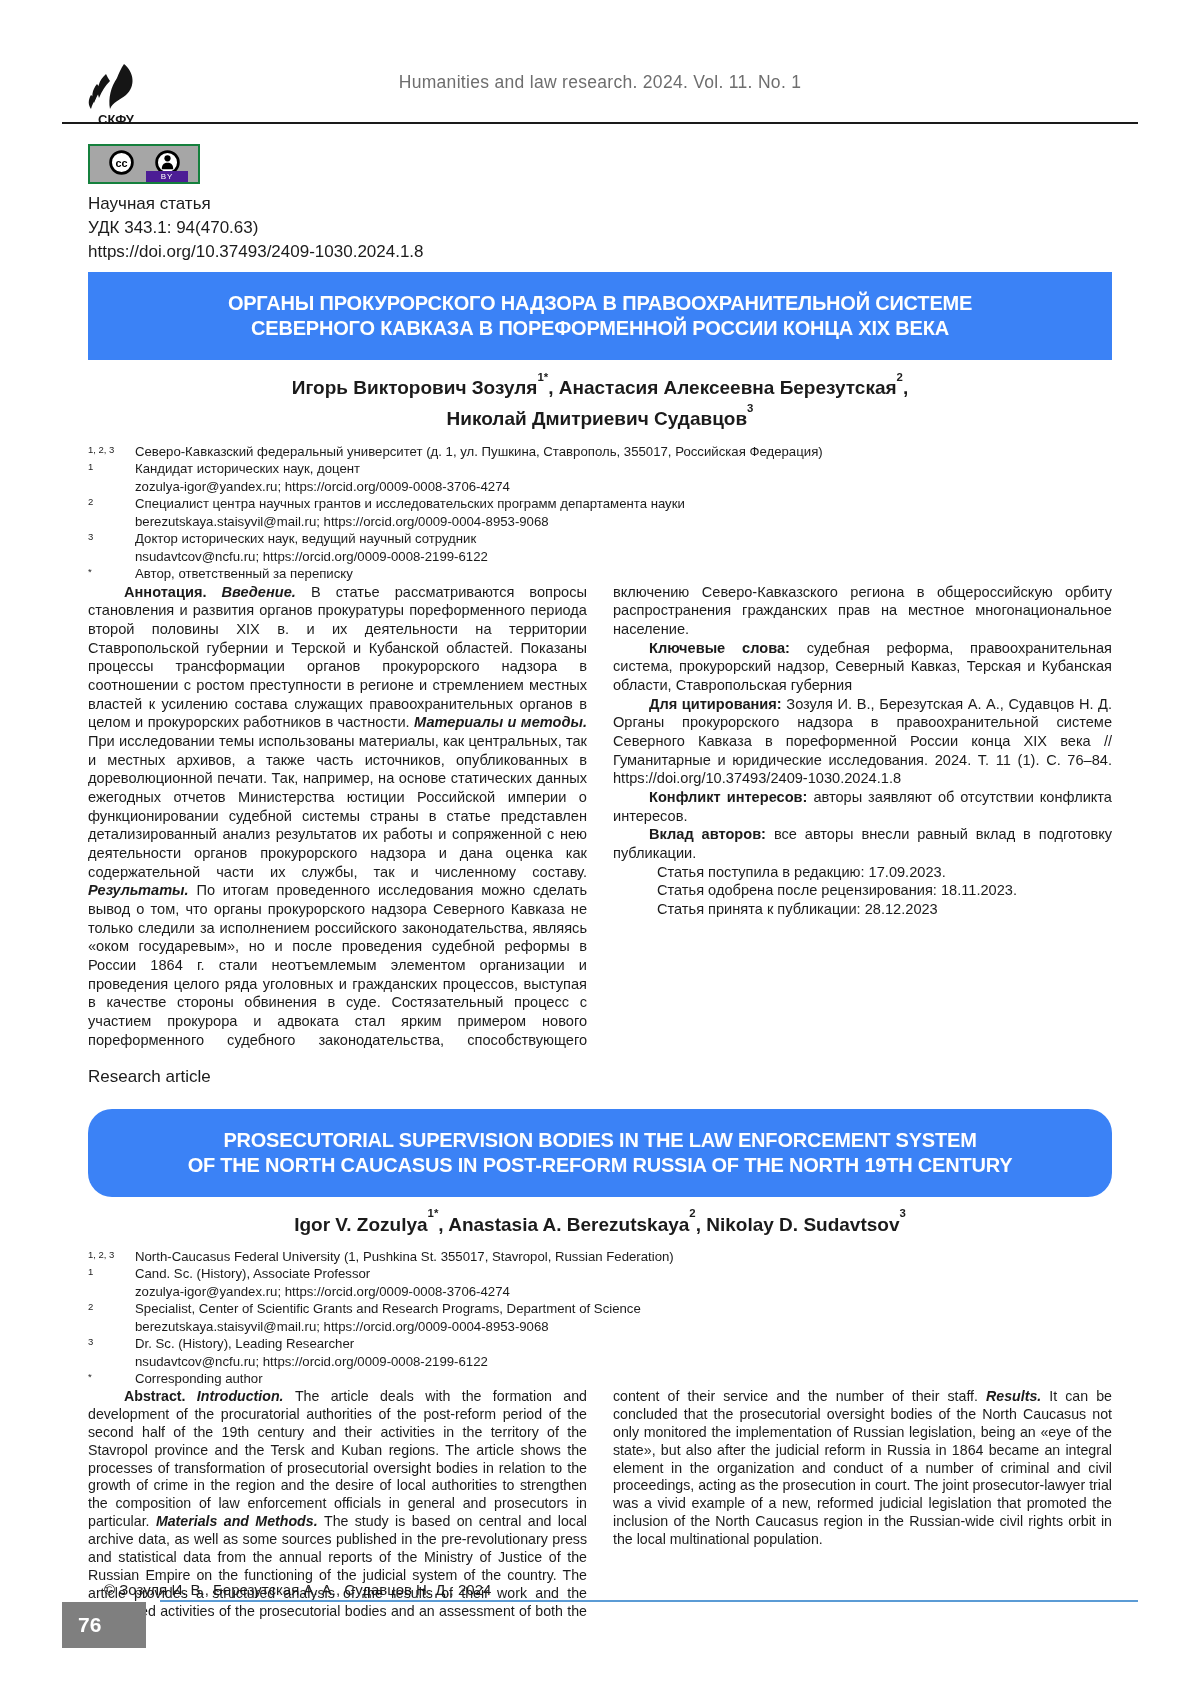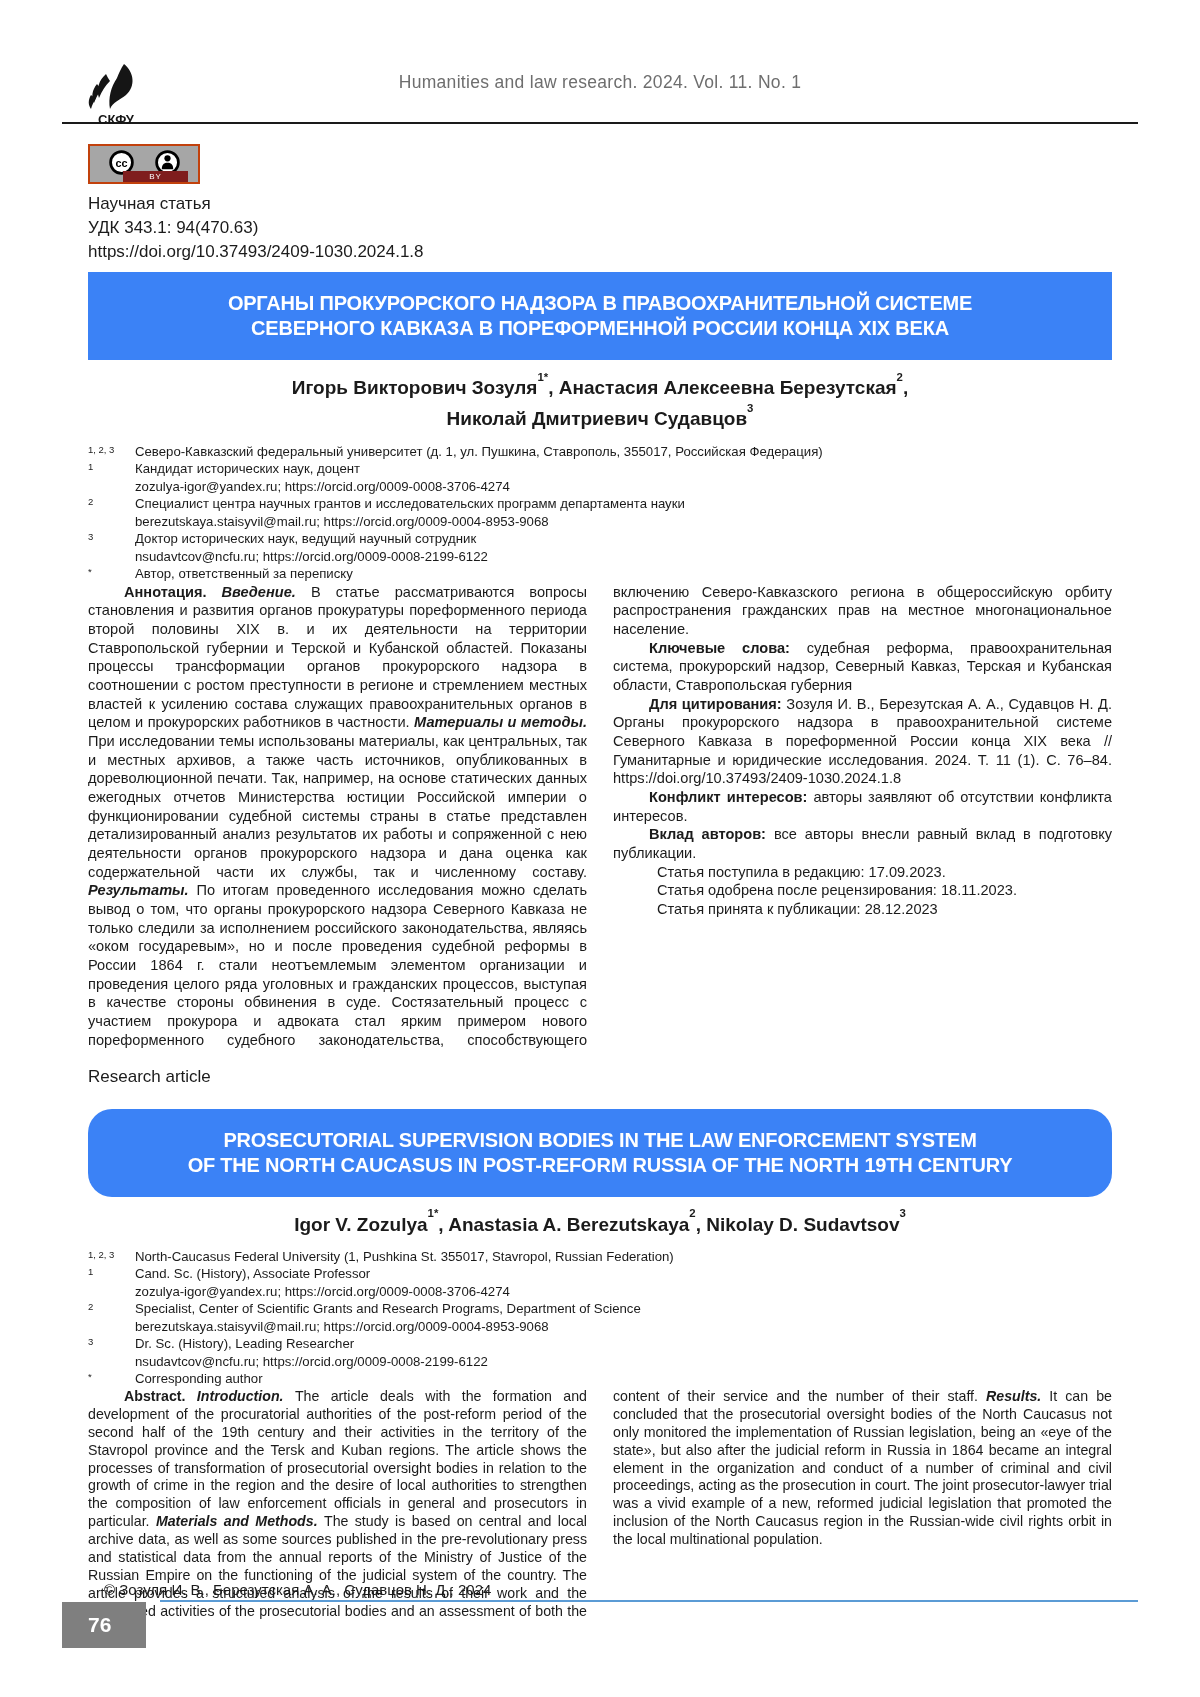--- a/index.html
+++ b/index.html
@@ -7,23 +7,23 @@
     width:1200px;height:1697px;position:relative;background:#ffffff;
     font-family:"Liberation Sans","DejaVu Sans",sans-serif;color:#1b1b1b;overflow:hidden;
   }
   .inner{padding:62px 88px 0;}
   
   .header{position:relative;height:56px;}
   .logo{position:absolute;left:-6px;top:0;width:72px;text-align:left;}
   .journal-title{text-align:center;font-size:17.5px;color:#6e6e6e;letter-spacing:.3px;line-height:40px;}
   .header-rule{height:0;border:0;border-top:2px solid #1a1a1a;margin:4px -26px 0;}
   
-  .cc-badge{margin-top:20px;width:112px;height:40px;background:#a6a6a6;border:2px solid #c2410c;
+  .cc-badge{margin-top:20px;width:112px;height:40px;background:#a6a6a6;border:2px solid #15803d;
     position:relative;display:flex;align-items:center;justify-content:space-around;box-sizing:border-box;padding:0 8px 4px;}
-  .cc-by-strip{position:absolute;bottom:0;right:10px;width:65px;height:11px;background:#7f1d1d;color:#fff;
+  .cc-by-strip{position:absolute;bottom:0;right:10px;width:42px;height:11px;background:#4c1d95;color:#fff;
     font-size:8px;font-weight:normal;text-align:center;line-height:11px;letter-spacing:1px;}
   
   .meta{margin-top:8px;font-size:17px;line-height:24px;}
   
   .banner{margin-top:8px;background:#3b82f6;color:#fff;font-weight:bold;text-align:center;
     font-size:20px;line-height:25px;padding:19px 4px;letter-spacing:-.2px;}
   .banner div{white-space:nowrap;}
   
   .authors{margin-top:10px;text-align:center;font-weight:bold;font-size:19px;line-height:27px;}
   sup.s{font-size:60%;position:relative;top:-.55em;font-weight:bold;}
@@ -38,21 +38,21 @@
   .abstract-en{height:240px;font-size:14.2px;line-height:1.26;}
   .b{font-weight:bold;font-style:normal;}
   .bi{font-weight:bold;font-style:italic;}
   .date-line{padding-left:44px;}
   .research-label{margin-top:14px;font-size:17px;}
   .en-banner{margin-top:22px;border-radius:24px;}
   
   .copyright{position:absolute;left:104px;top:1581px;font-size:15px;}
   .footer-line{position:absolute;left:160px;top:1600px;width:978px;height:2px;background:#5b9bd5;}
   .page-badge{position:absolute;left:62px;top:1602px;width:84px;height:46px;background:#7f7f7f;
-    color:#fff;font-weight:bold;font-size:21px;line-height:46px;padding-left:26px;box-sizing:border-box;}
+    color:#fff;font-weight:bold;font-size:21px;line-height:46px;padding-left:16px;box-sizing:border-box;}
 </style>
 </head>
 <body>
 
 <div class="inner">
 
   <div class="header">
     <div class="logo">
       <svg width="64" height="66" viewBox="0 0 64 66">
         <path d="M42 2 C52 10 54 24 44 33 C38 38 31 40 28 47 C26 36 29 25 35 16 C37 11 39 6 42 2 Z" fill="#151515"></path>

